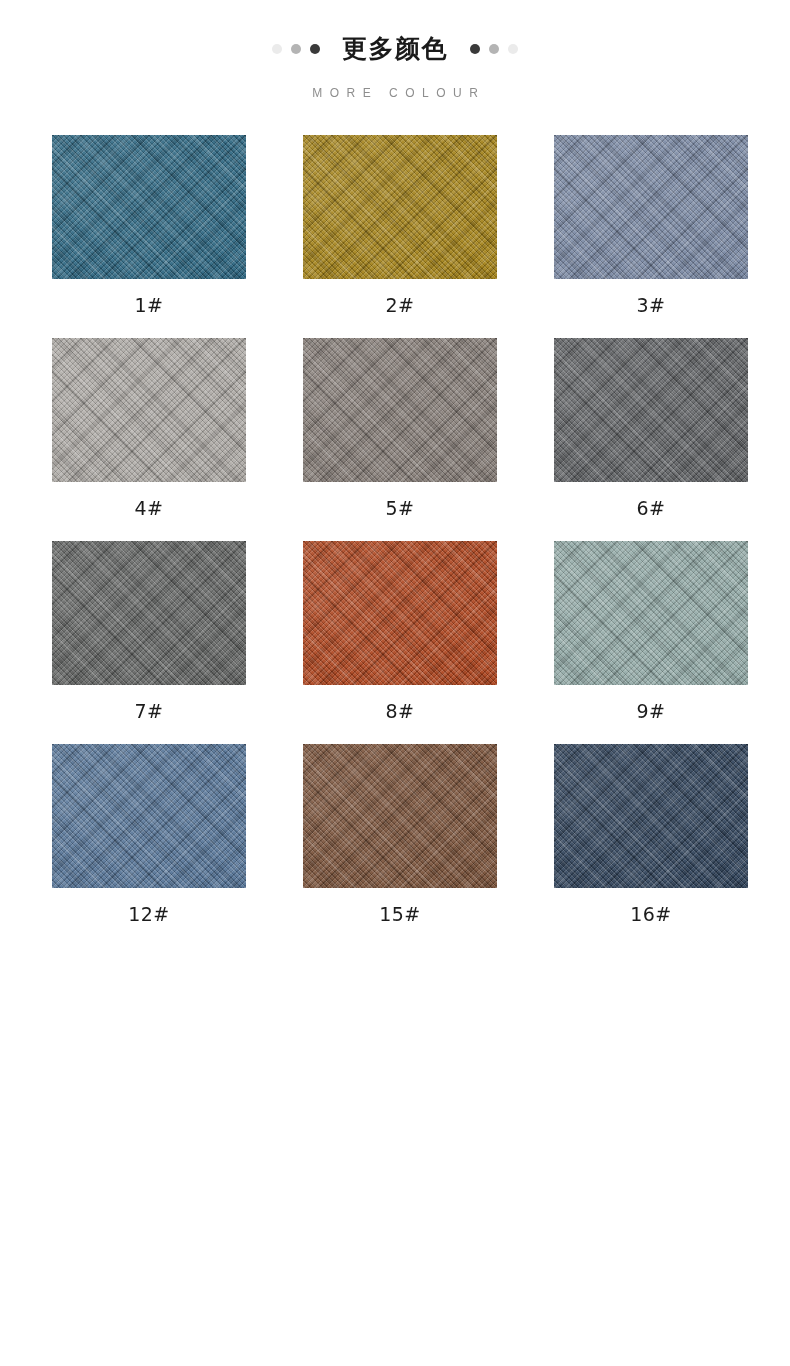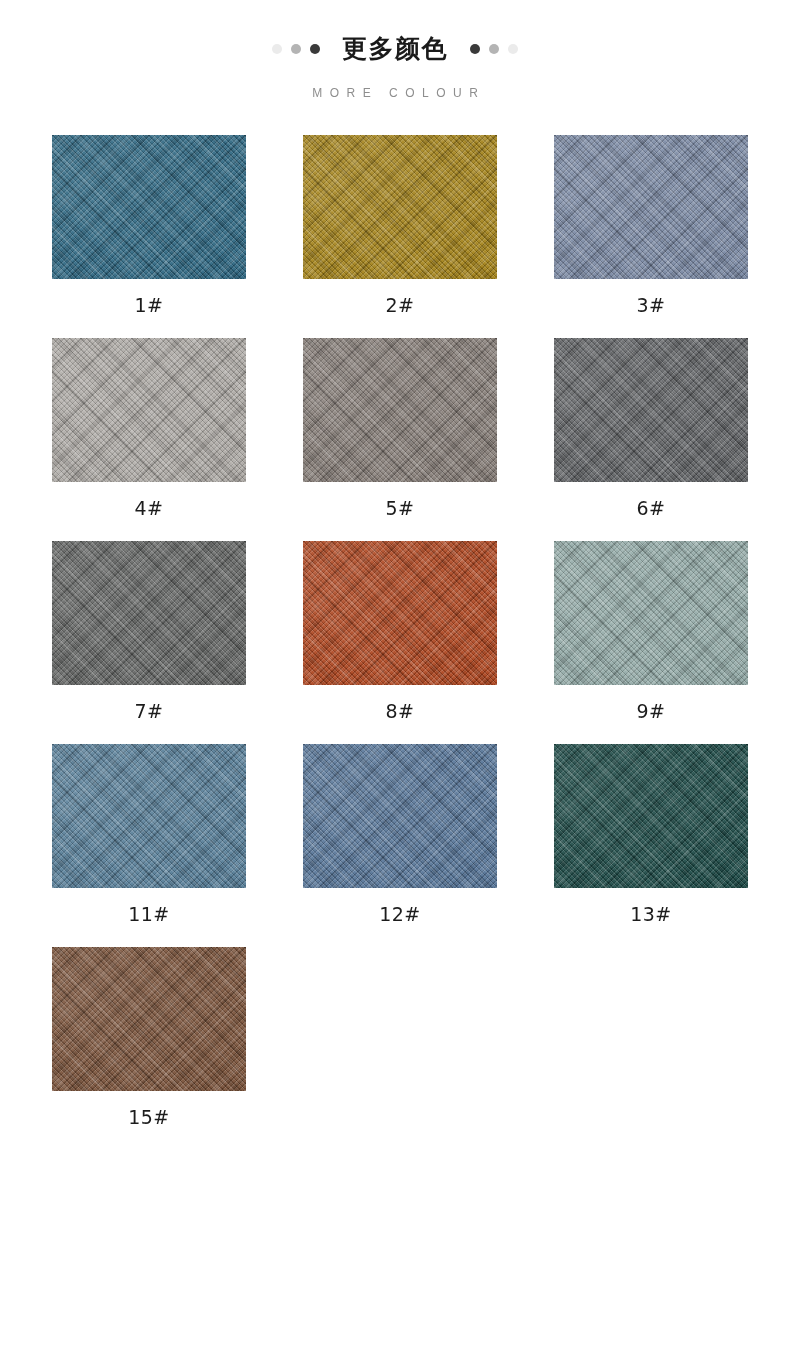--- a/index.html
+++ b/index.html
@@ -222,30 +222,26 @@
       </div>
       <div class="cell">
         <div class="swatch" style="background-color: rgb(168, 56, 15);"></div>
         <div class="swatch-label">8#</div>
       </div>
       <div class="cell">
         <div class="swatch" style="background-color: rgb(138, 163, 160);"></div>
         <div class="swatch-label">9#</div>
       </div>
       <div class="cell">
-        <div class="swatch" style="background-color: rgb(74, 116, 144);"></div>
-        <div class="swatch-label">11#</div>
-      </div>
-      <div class="cell">
         <div class="swatch" style="background-color: rgb(74, 107, 144);"></div>
         <div class="swatch-label">12#</div>
       </div>
       <div class="cell">
-        <div class="swatch" style="background-color: rgb(13, 61, 57);"></div>
-        <div class="swatch-label">13#</div>
-      </div>
-      <div class="cell">
         <div class="swatch" style="background-color: rgb(112, 70, 44);"></div>
         <div class="swatch-label">15#</div>
       </div>
+      <div class="cell">
+        <div class="swatch" style="background-color: rgb(34, 54, 79);"></div>
+        <div class="swatch-label">16#</div>
+      </div>
     </div>
 
 </div>
 
 </body></html>

